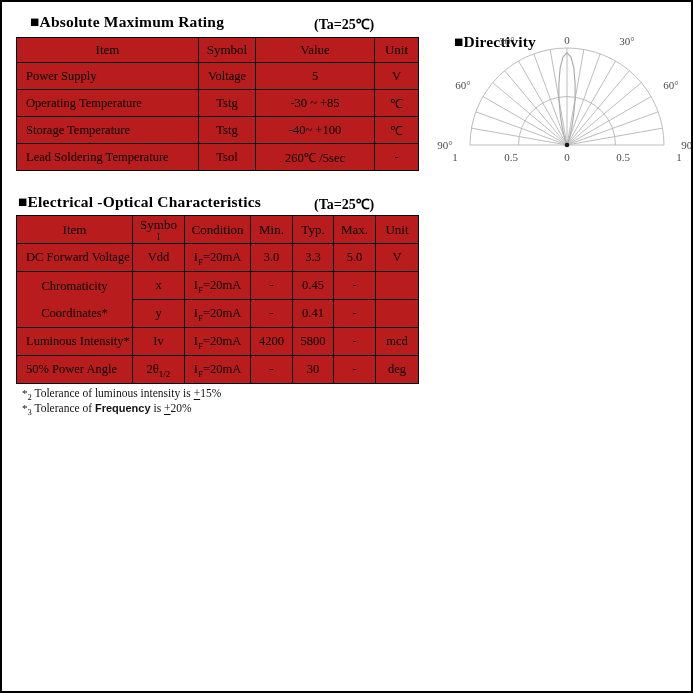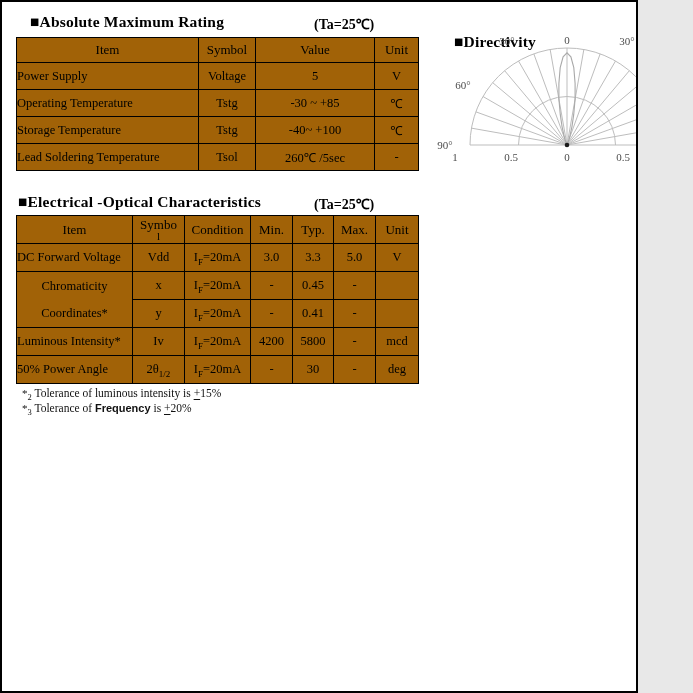--- a/index.html
+++ b/index.html
@@ -1,29 +1,29 @@
 <!DOCTYPE html>
 <html><head>
 <meta charset="utf-8">
 <style>
   html,body{margin:0;padding:0;background:#e8e8e8;}
   .page{
-    position:relative;width:638px;height:693px;margin:0;
+    position:relative;width:693px;height:693px;margin:0;
     background:#ffffff;border:2px solid #000;box-sizing:border-box;
     font-family:"Liberation Serif",serif;color:#000;overflow:hidden;
   }
   .sec-title{position:absolute;font-weight:bold;font-size:15.5px;letter-spacing:.2px;white-space:nowrap;}
   .ta{position:absolute;font-weight:bold;font-size:14px;white-space:nowrap;}
-  table.tbl{position:absolute;border-collapse:collapse;table-layout:fixed;background:#a16207;}
+  table.tbl{position:absolute;border-collapse:collapse;table-layout:fixed;background:#b91c1c;}
   .tbl th,.tbl td{
     border:1.2px solid #000;font-weight:normal;font-size:12.5px;
     text-align:center;vertical-align:middle;padding:0;overflow:hidden;white-space:nowrap;
   }
   .tbl th{font-size:13px;}
-  td.l{text-align:left;}
+  td.l{text-align:left;padding-left:9px;}
   .t1 th{height:24px;} .t1 td{height:26px;}
   .t2 th{height:27px;} .t2 td{height:27px;}
   .sym-head{line-height:1.05;}
   .sym-head .l2{display:block;font-size:11px;line-height:.8;}
   .two-line div{line-height:27px;}
   sub.sb{font-size:9px;line-height:0;}
   .notes{position:absolute;left:20px;top:384px;font-size:11.5px;line-height:14.5px;color:#111;}
   .note{white-space:nowrap;}
   .mk{font-size:11px;}
   .mk sub{font-size:8.5px;line-height:0;}

